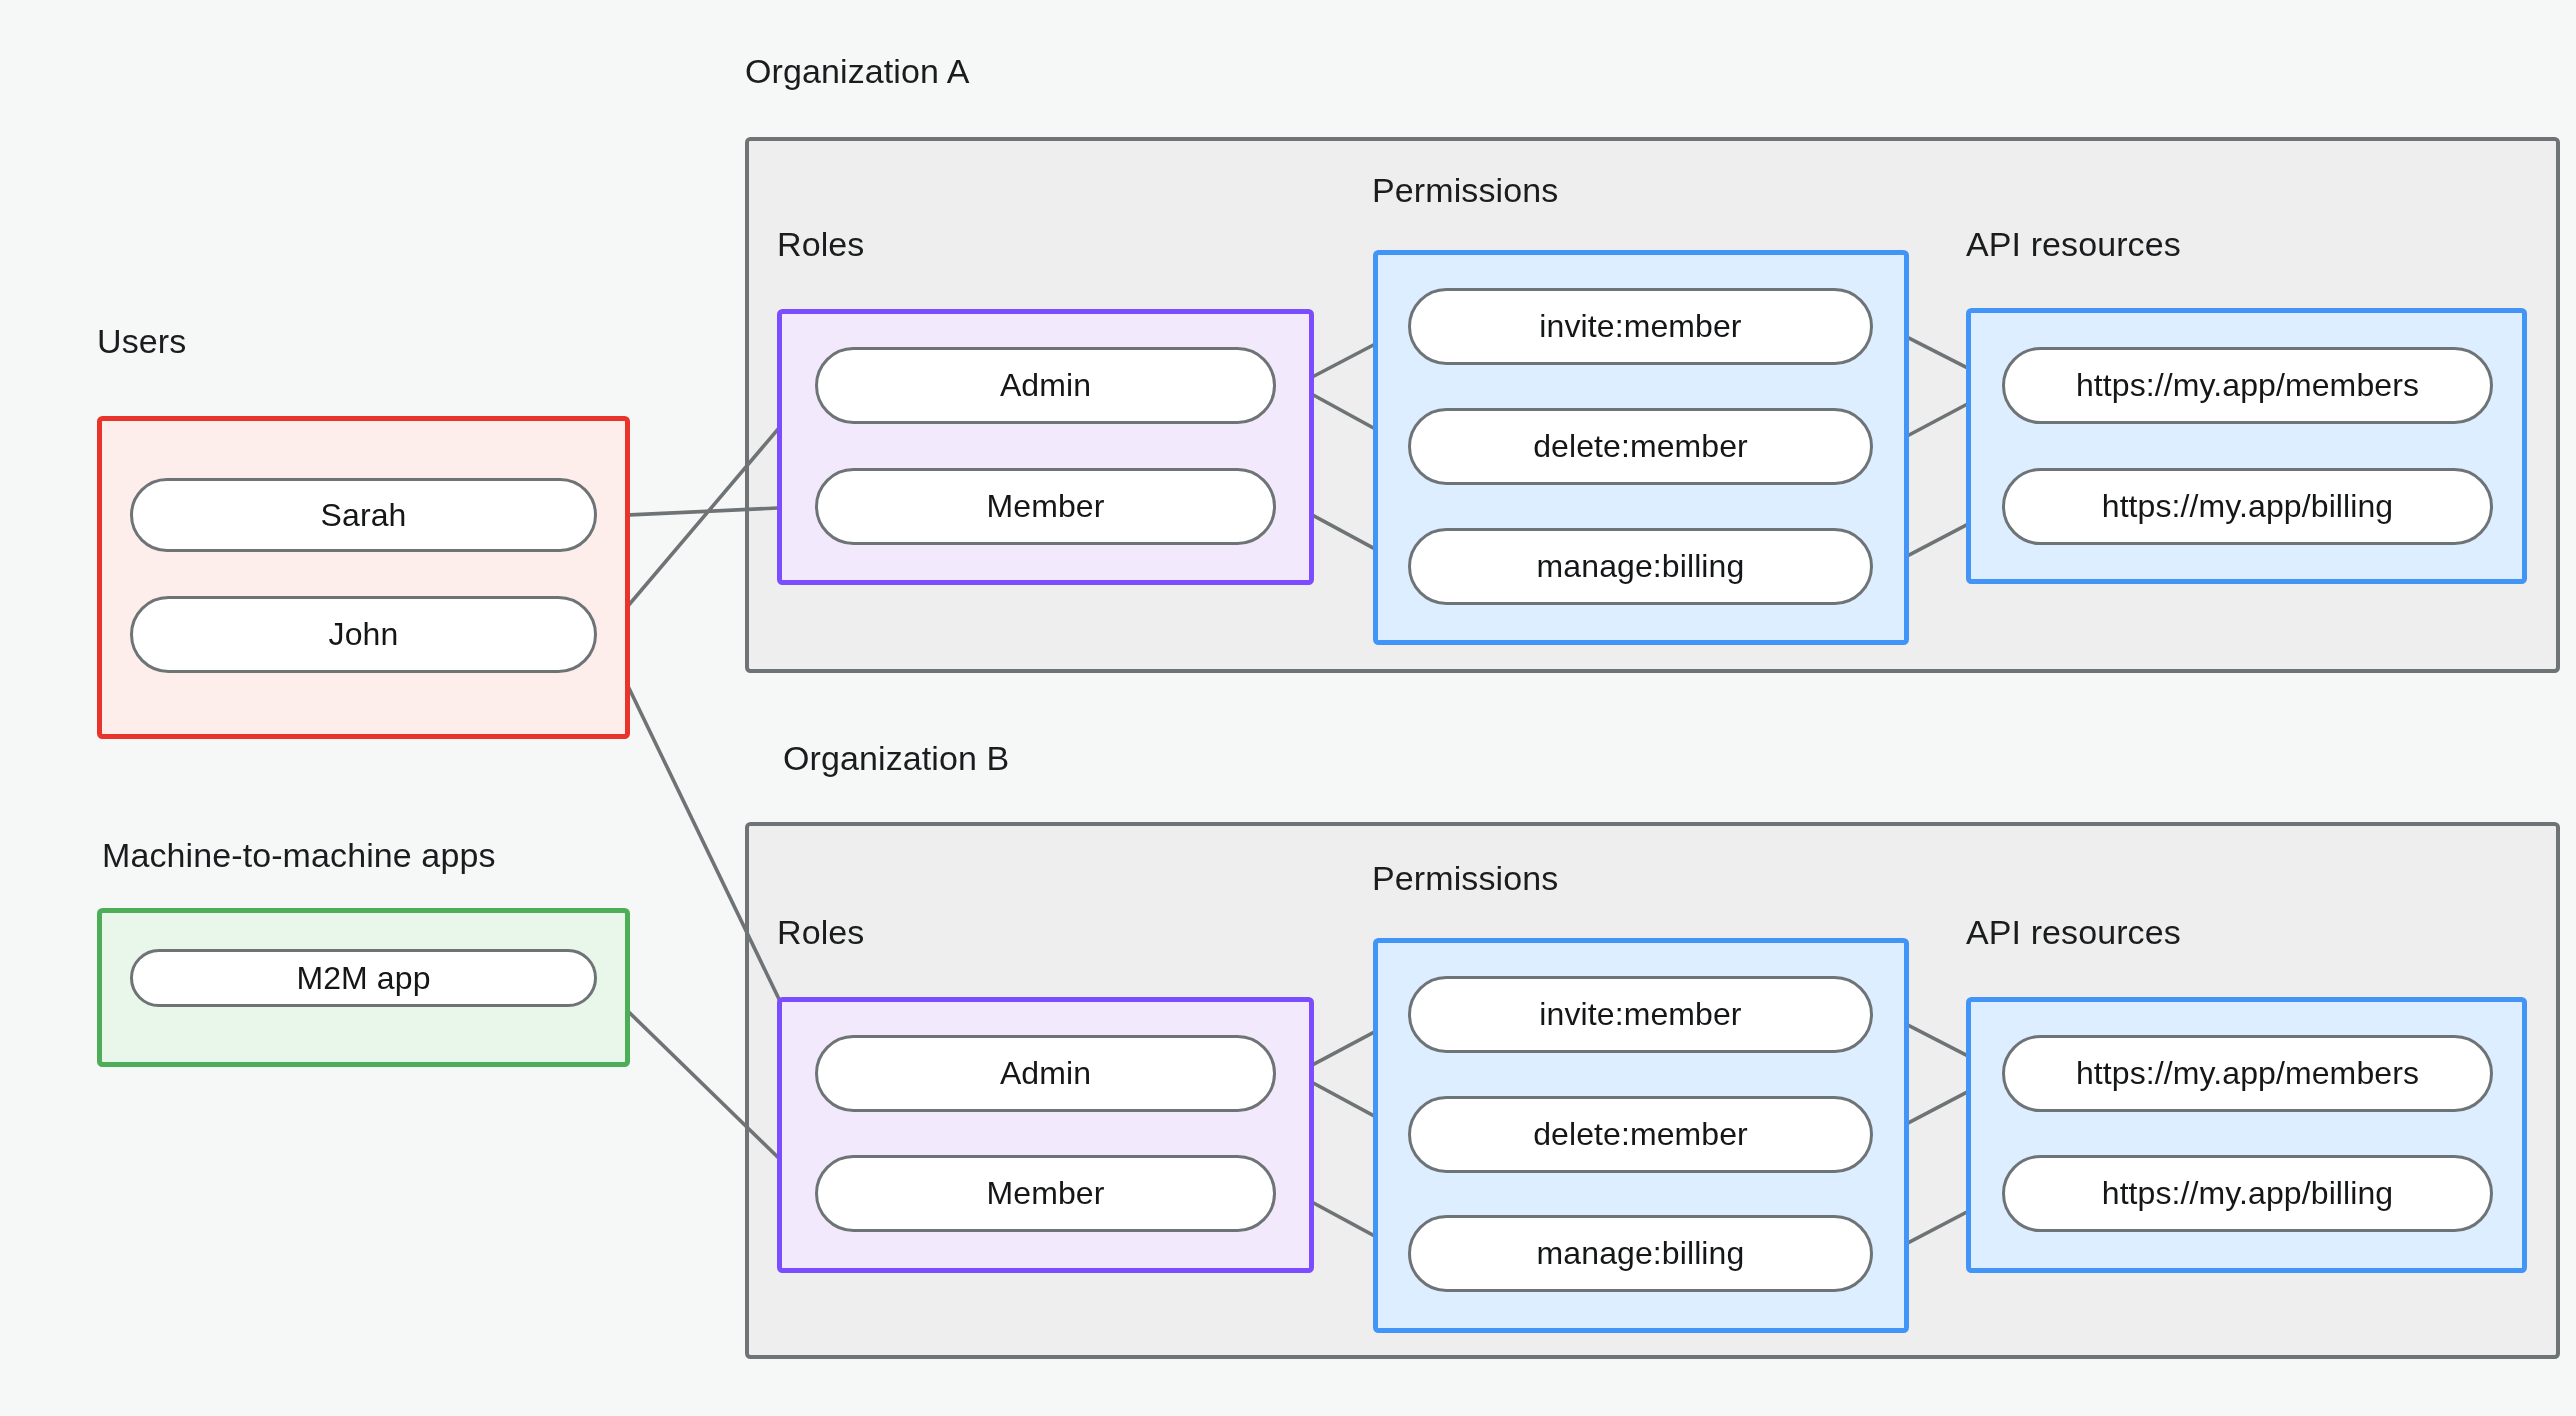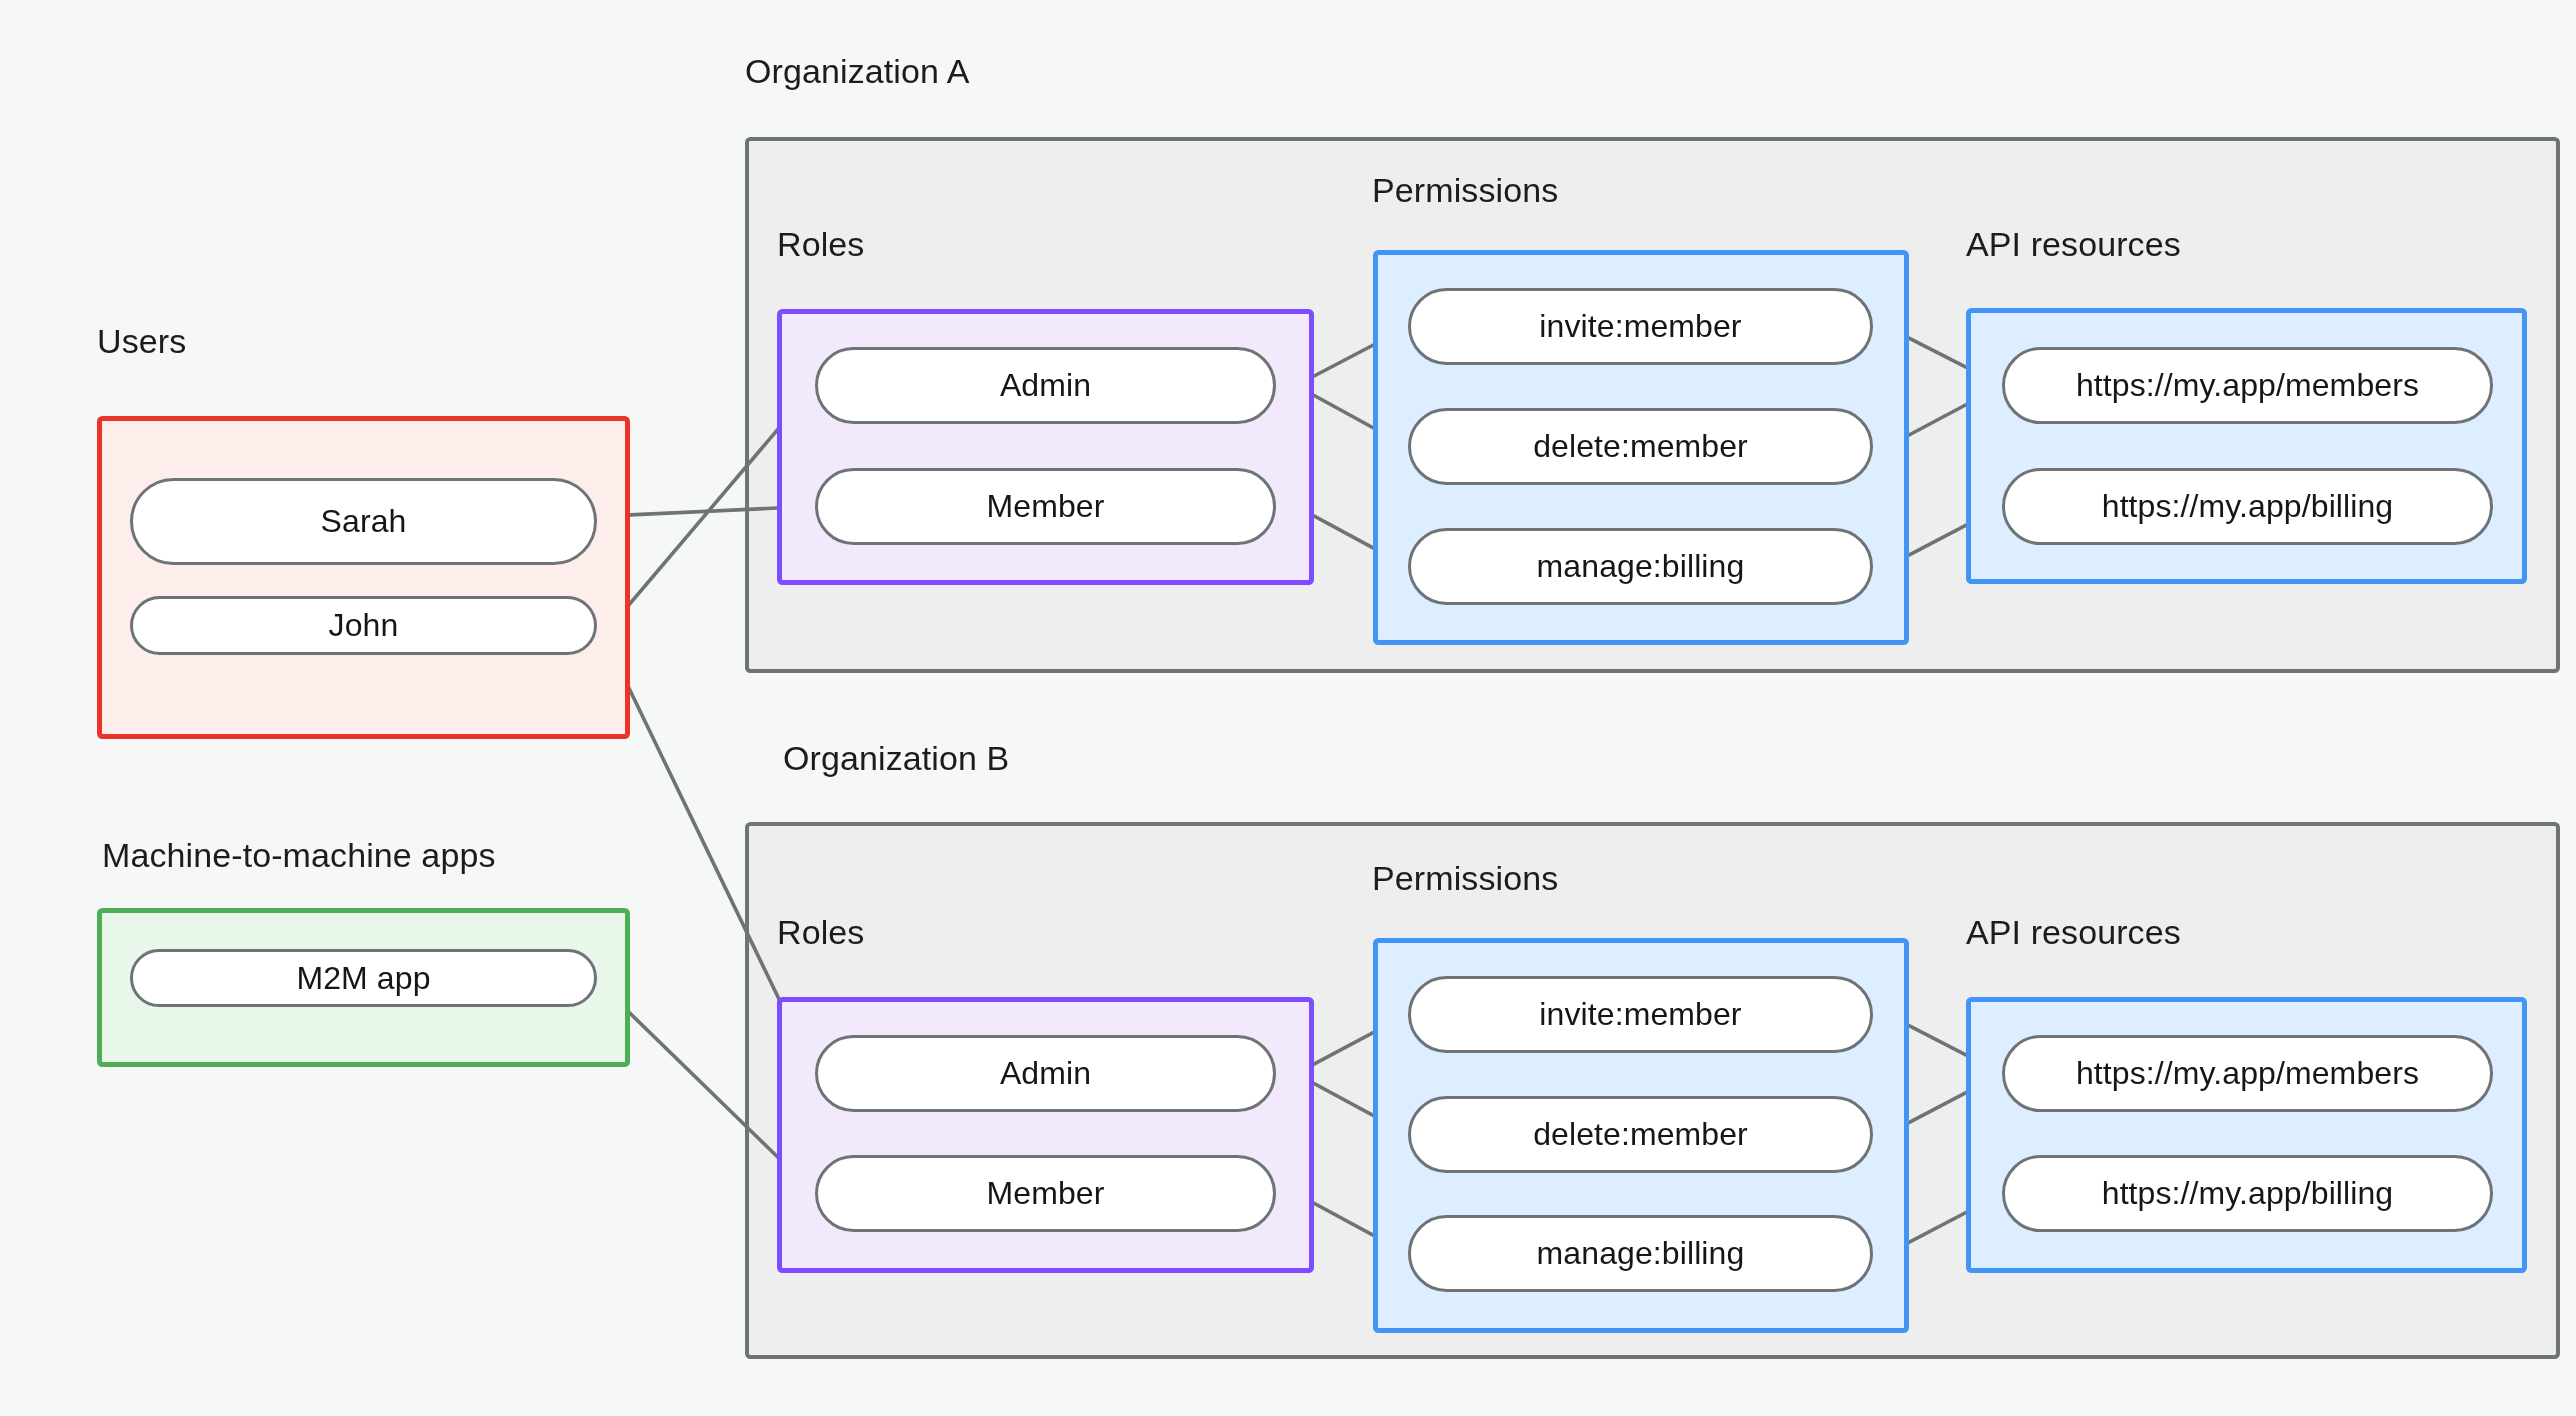--- a/index.html
+++ b/index.html
@@ -162,21 +162,21 @@
   <div class="pill" style="left:1368px; top:1096px; width:465px; height:77px;">delete:member</div>
   <div class="pill" style="left:1368px; top:1215px; width:465px; height:77px;">manage:billing</div>
 
   <div class="group-label" style="left:1926px; top:913px;">API resources</div>
   <div class="cluster apis" style="left:1926px; top:997px; width:561px; height:276px;"></div>
   <div class="pill" style="left:1962px; top:1035px; width:491px; height:77px;">https://my.app/members</div>
   <div class="pill" style="left:1962px; top:1155px; width:491px; height:77px;">https://my.app/billing</div>
 
   <div class="group-label" style="left:57px; top:322px;">Users</div>
   <div class="cluster users" style="left:57px; top:416px; width:533px; height:323px;"></div>
-  <div class="pill" style="left:90px; top:478px; width:467px; height:87px;">Sarah</div>
-  <div class="pill" style="left:90px; top:596px; width:467px; height:59px;">John</div>
+  <div class="pill" style="left:90px; top:478px; width:467px; height:74px;">Sarah</div>
+  <div class="pill" style="left:90px; top:596px; width:467px; height:77px;">John</div>
 
   <div class="group-label" style="left:62px; top:836px;">Machine-to-machine apps</div>
   <div class="cluster m2m" style="left:57px; top:908px; width:533px; height:159px;"></div>
   <div class="pill" style="left:90px; top:949px; width:467px; height:58px;">M2M app</div>
 
 </div>
 
 
 </body></html>

